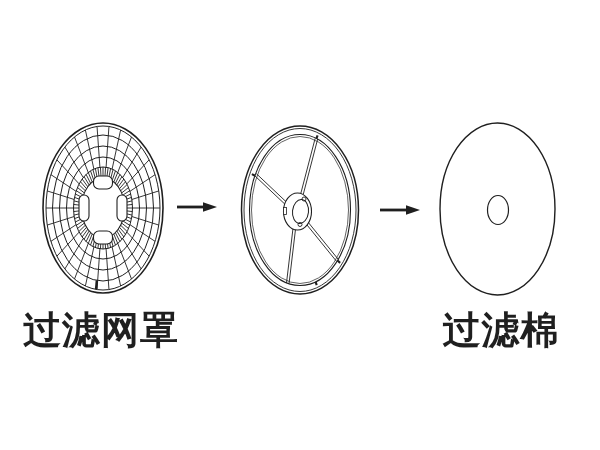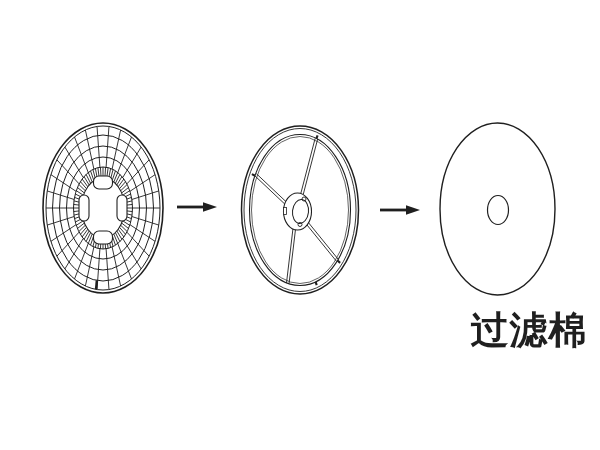--- a/index.html
+++ b/index.html
@@ -176,14 +176,15 @@
       <line class="arrow-line" x1="380" y1="210" x2="408" y2="210"></line>
       <path class="arrow-head" d="M406 205.3 L420 210 L406 214.7 Z"></path>
     </g>
 
     <g id="g-cotton">
         <ellipse cx="497.5" cy="209" rx="57.5" ry="86" fill="none" stroke="#1f1f1f" stroke-width="1.4"></ellipse>
         <ellipse cx="498" cy="210" rx="10.5" ry="14.5" fill="none" stroke="#1f1f1f" stroke-width="1.2"></ellipse>
       </g>
   </svg>
 
-  <div class="part-label" style="left:529px">过滤棉</div>
+  <div class="part-label" style="left:101px">过滤网罩</div>
+  <div class="part-label" style="left:501px">过滤棉</div>
 </div>
 
 </body></html>

